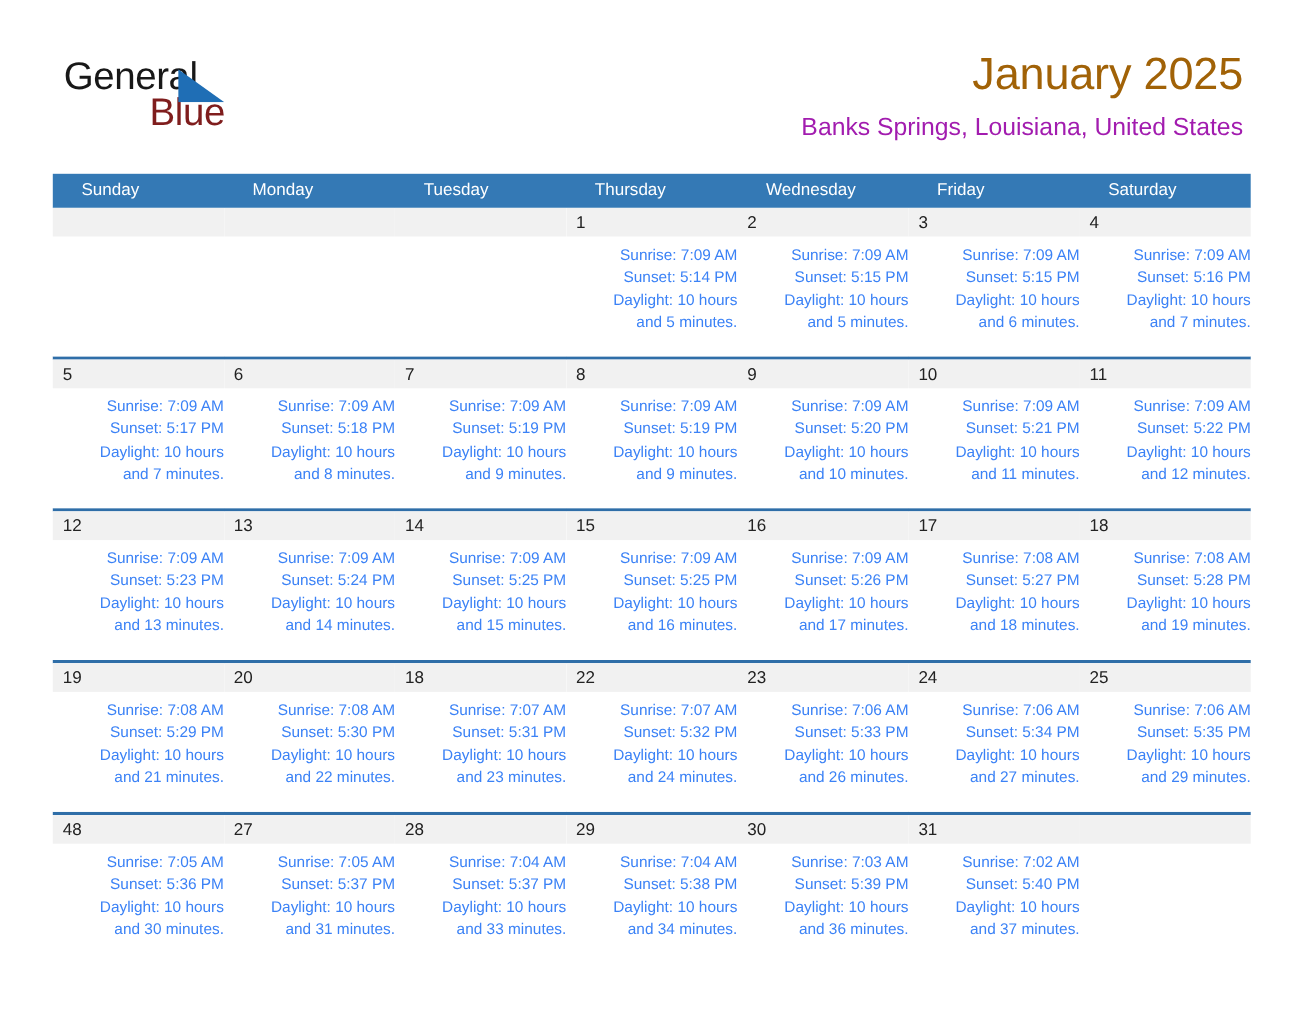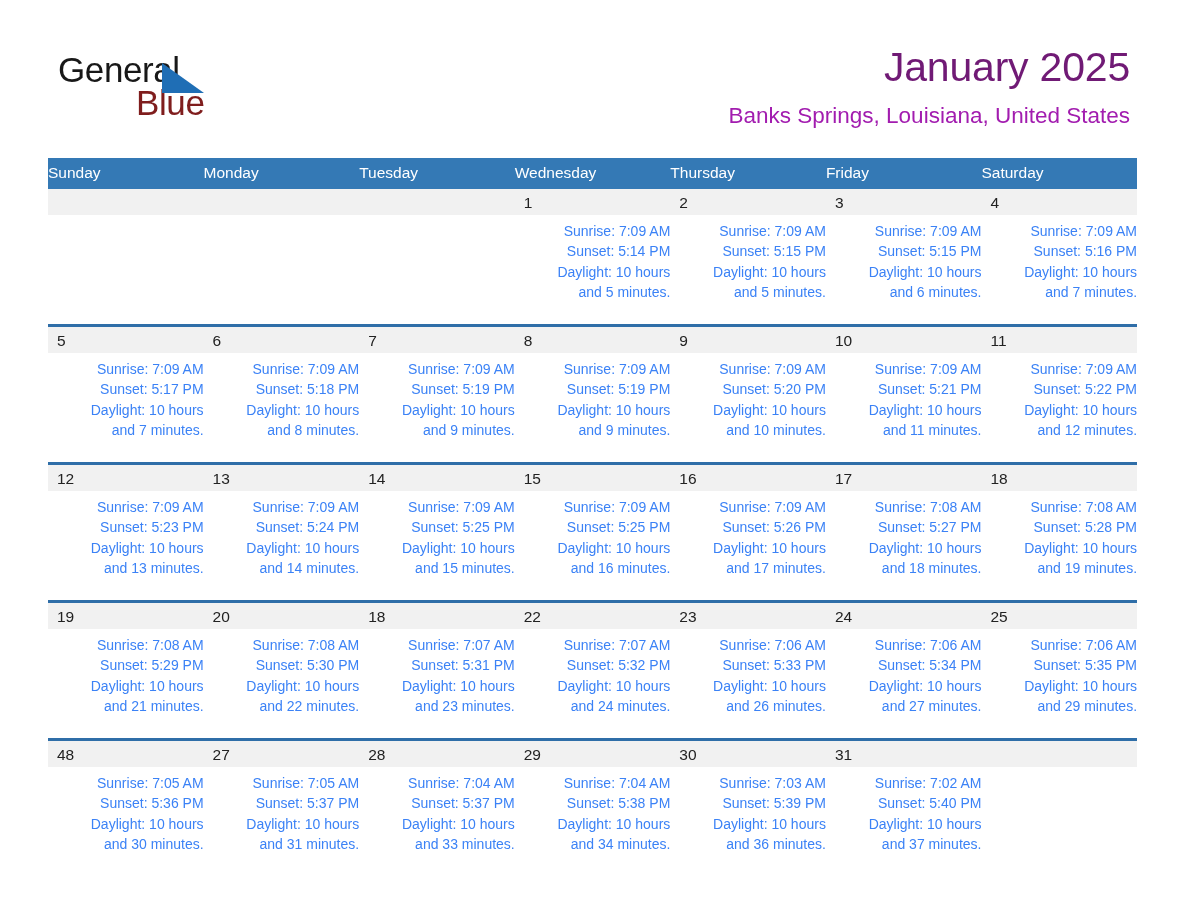--- a/index.html
+++ b/index.html
@@ -59,21 +59,21 @@
     height: 30px;
   }
   .title-block {
     position: absolute;
     right: 10px;
     top: 0;
     text-align: right;
   }
   .month-title {
     font-size: 41px;
-    color: #701a75;
+    color: #a16207;
     letter-spacing: -0.2px;
     white-space: nowrap;
   }
   .location-title {
     margin-top: 12px;
     font-size: 22.5px;
     color: #a21caf;
     white-space: nowrap;
   }
 
@@ -86,21 +86,21 @@
   }
   .weekday-row {
     display: flex;
     background: #3479b5;
     height: 31px;
   }
   .weekday {
     flex: 1 1 0;
     color: #ffffff;
     font-size: 15.5px;
-    padding: 6px 0 0 0;
+    padding: 6px 0 0 26px;
     box-sizing: border-box;
     white-space: nowrap;
   }
   .week-row {
     display: flex;
     height: 135px;
     border-top: 3px solid #2f6ea8;
   }
   .week-row.first {
     border-top: none;
@@ -151,22 +151,22 @@
       <div class="location-title">Banks Springs, Louisiana, United States</div>
     </div>
 
   </div>
 
   <div class="calendar">
     <div class="weekday-row" id="weekday-row">
         <div class="weekday">Sunday</div>
         <div class="weekday">Monday</div>
         <div class="weekday">Tuesday</div>
+        <div class="weekday">Thursday</div>
         <div class="weekday">Wednesday</div>
-        <div class="weekday">Thursday</div>
         <div class="weekday">Friday</div>
         <div class="weekday">Saturday</div>
       </div>
     <div id="weeks-container">
         <div class="week-row first">
           <div class="day-cell">
             <div class="day-number-band"></div>
           </div>
           <div class="day-cell">
             <div class="day-number-band"></div>

